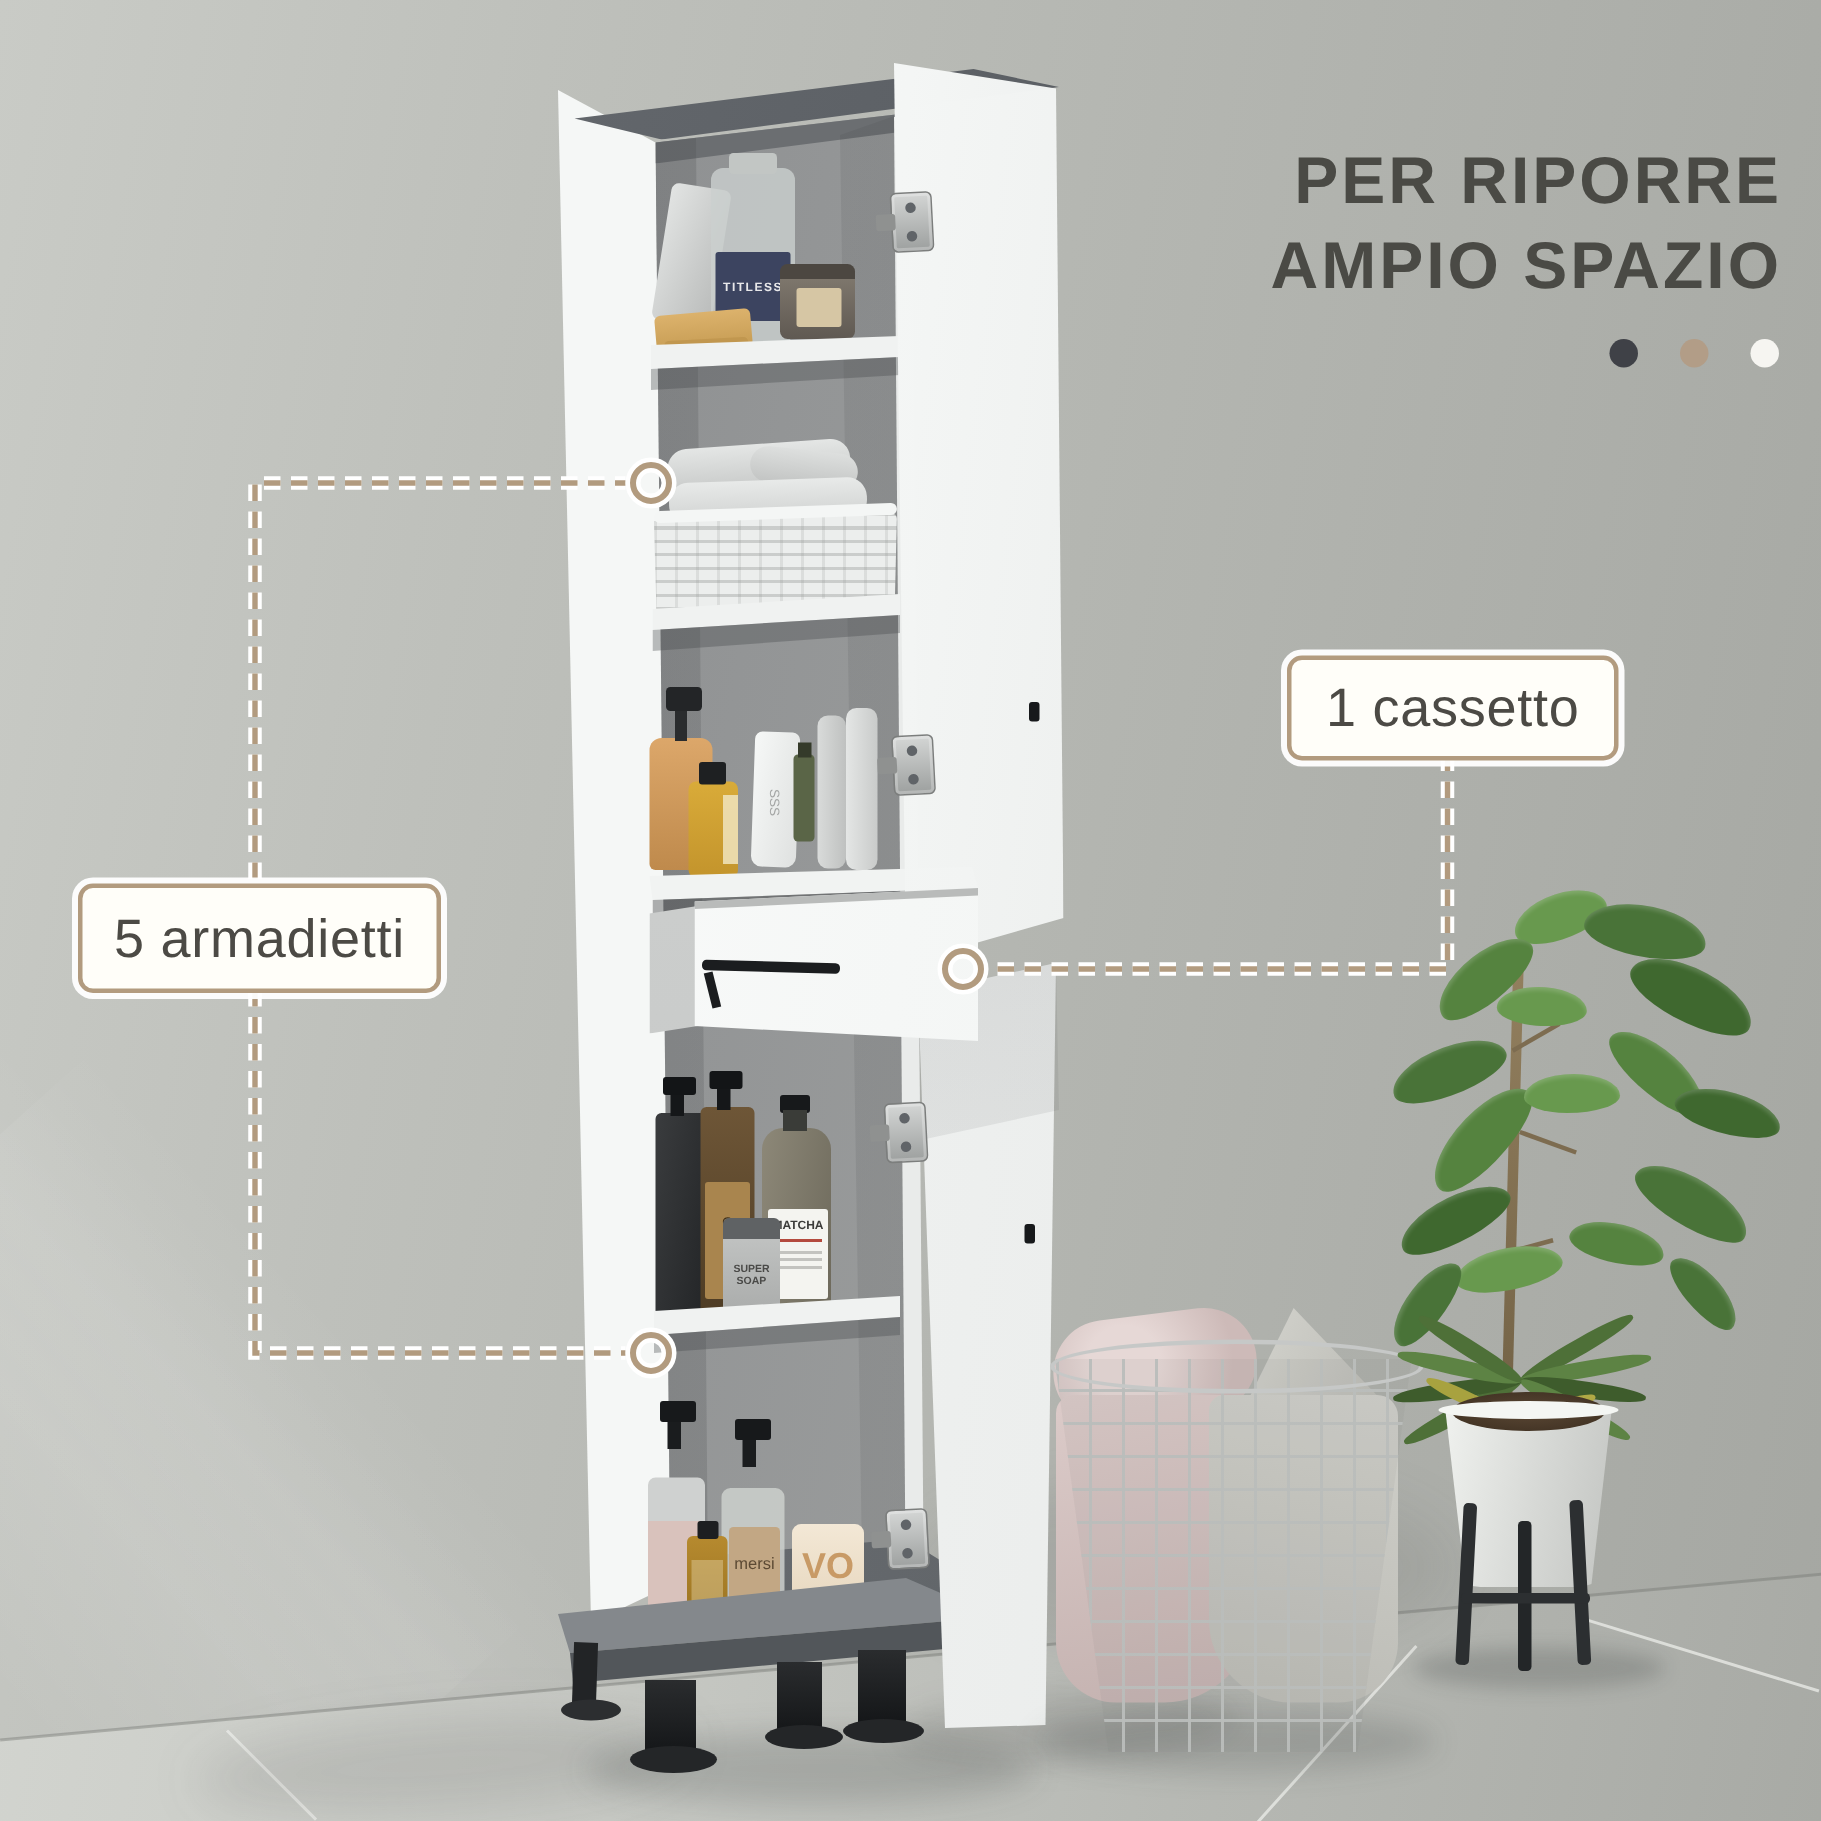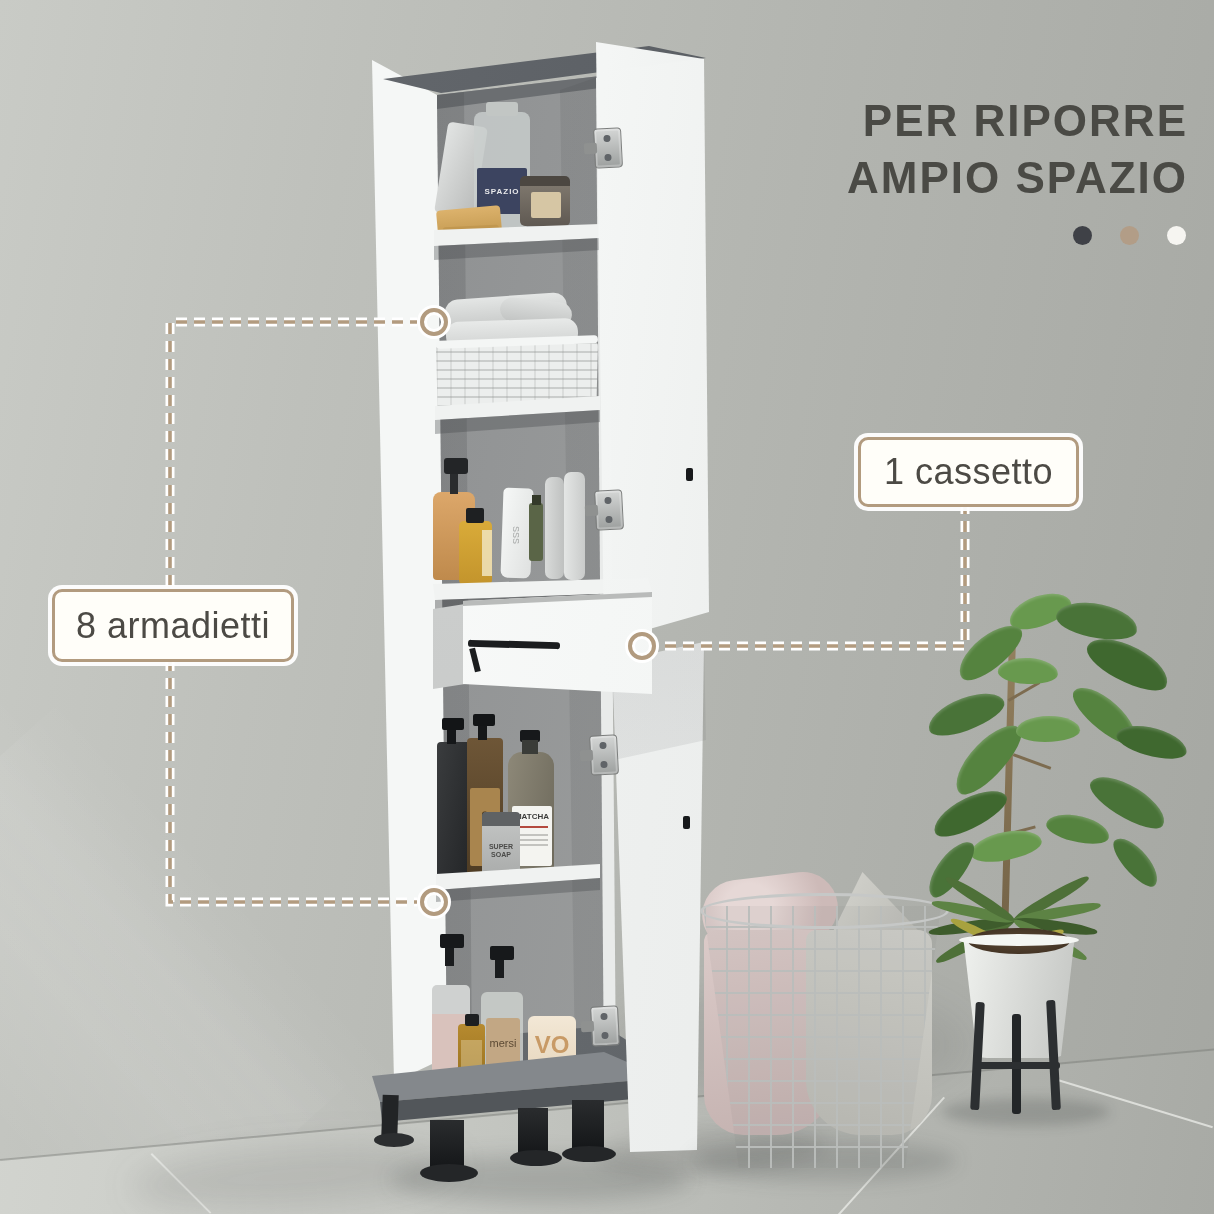--- a/index.html
+++ b/index.html
@@ -75,21 +75,21 @@
 
     <div class="s" style="clip-path:polygon(440px 1040px,604px 1026px,662px 1062px,448px 1082px);
                 background:linear-gradient(100deg,#75797d,#54585c);"></div>
 
     <div class="p" style="left:441px;top:124px;width:40px;height:92px;border-radius:5px;transform:rotate(9deg);
                 background:linear-gradient(105deg,#e2e4e3,#b9bbba);"></div>
     <div class="p" style="left:474px;top:112px;width:56px;height:116px;border-radius:8px;background:rgba(203,208,206,.8);"></div>
     <div class="p" style="left:486px;top:102px;width:32px;height:14px;border-radius:3px;background:#c2c6c4;"></div>
     <div class="lbl" style="left:477px;top:168px;width:50px;height:46px;background:#3c4460;border-radius:2px;
                 color:#e8e8ea;font-size:8px;font-weight:bold;letter-spacing:1px;">
-      <span>SPAZIO</span>
+      <span>TITLESS</span>
     </div>
     <div class="p" style="left:520px;top:176px;width:50px;height:50px;border-radius:5px;
                 background:linear-gradient(180deg,#4c4741 0 10px,#7d766c 10px,#5f5952);"></div>
     <div class="p" style="left:531px;top:192px;width:30px;height:26px;background:#d6c6a4;border-radius:2px;"></div>
     <div class="p" style="left:437px;top:208px;width:64px;height:26px;border-radius:4px;transform:rotate(-5deg);
                 background:linear-gradient(#dcb26c,#c59b52);"></div>
     <div class="p" style="left:443px;top:226px;width:56px;height:14px;border-radius:3px;transform:rotate(-3deg);background:#c1974f;"></div>
 
     <div class="shelf" style="clip-path:polygon(434px 230px,600px 224px,600px 238px,434px 246px);background:#f0f2f1;"></div>
     <div class="shelf" style="clip-path:polygon(434px 246px,600px 238px,600px 250px,434px 260px);background:rgba(70,72,74,.35);"></div>
@@ -307,21 +307,21 @@
     <circle class="ring-c" cx="434" cy="902" r="12"></circle>
     <circle class="ring-k" cx="434" cy="902" r="12"></circle>
 
     <polyline class="st-c dash" points="965,503 965,646 659,646"></polyline>
     <polyline class="st-k dash" points="965,503 965,646 659,646"></polyline>
     <circle class="ring-c" cx="642" cy="646" r="12"></circle>
     <circle class="ring-k" cx="642" cy="646" r="12"></circle>
   </svg>
 
   <div class="callout" style="left:52px;top:589px;width:236px;height:67px;">
-    <span>8 armadietti</span>
+    <span>5 armadietti</span>
   </div>
   <div class="callout" style="left:858px;top:437px;width:215px;height:64px;">
     <span>1 cassetto</span>
   </div>
 
   <div class="heading">
     <div>PER RIPORRE</div>
     <div>AMPIO SPAZIO</div>
   </div>
 

